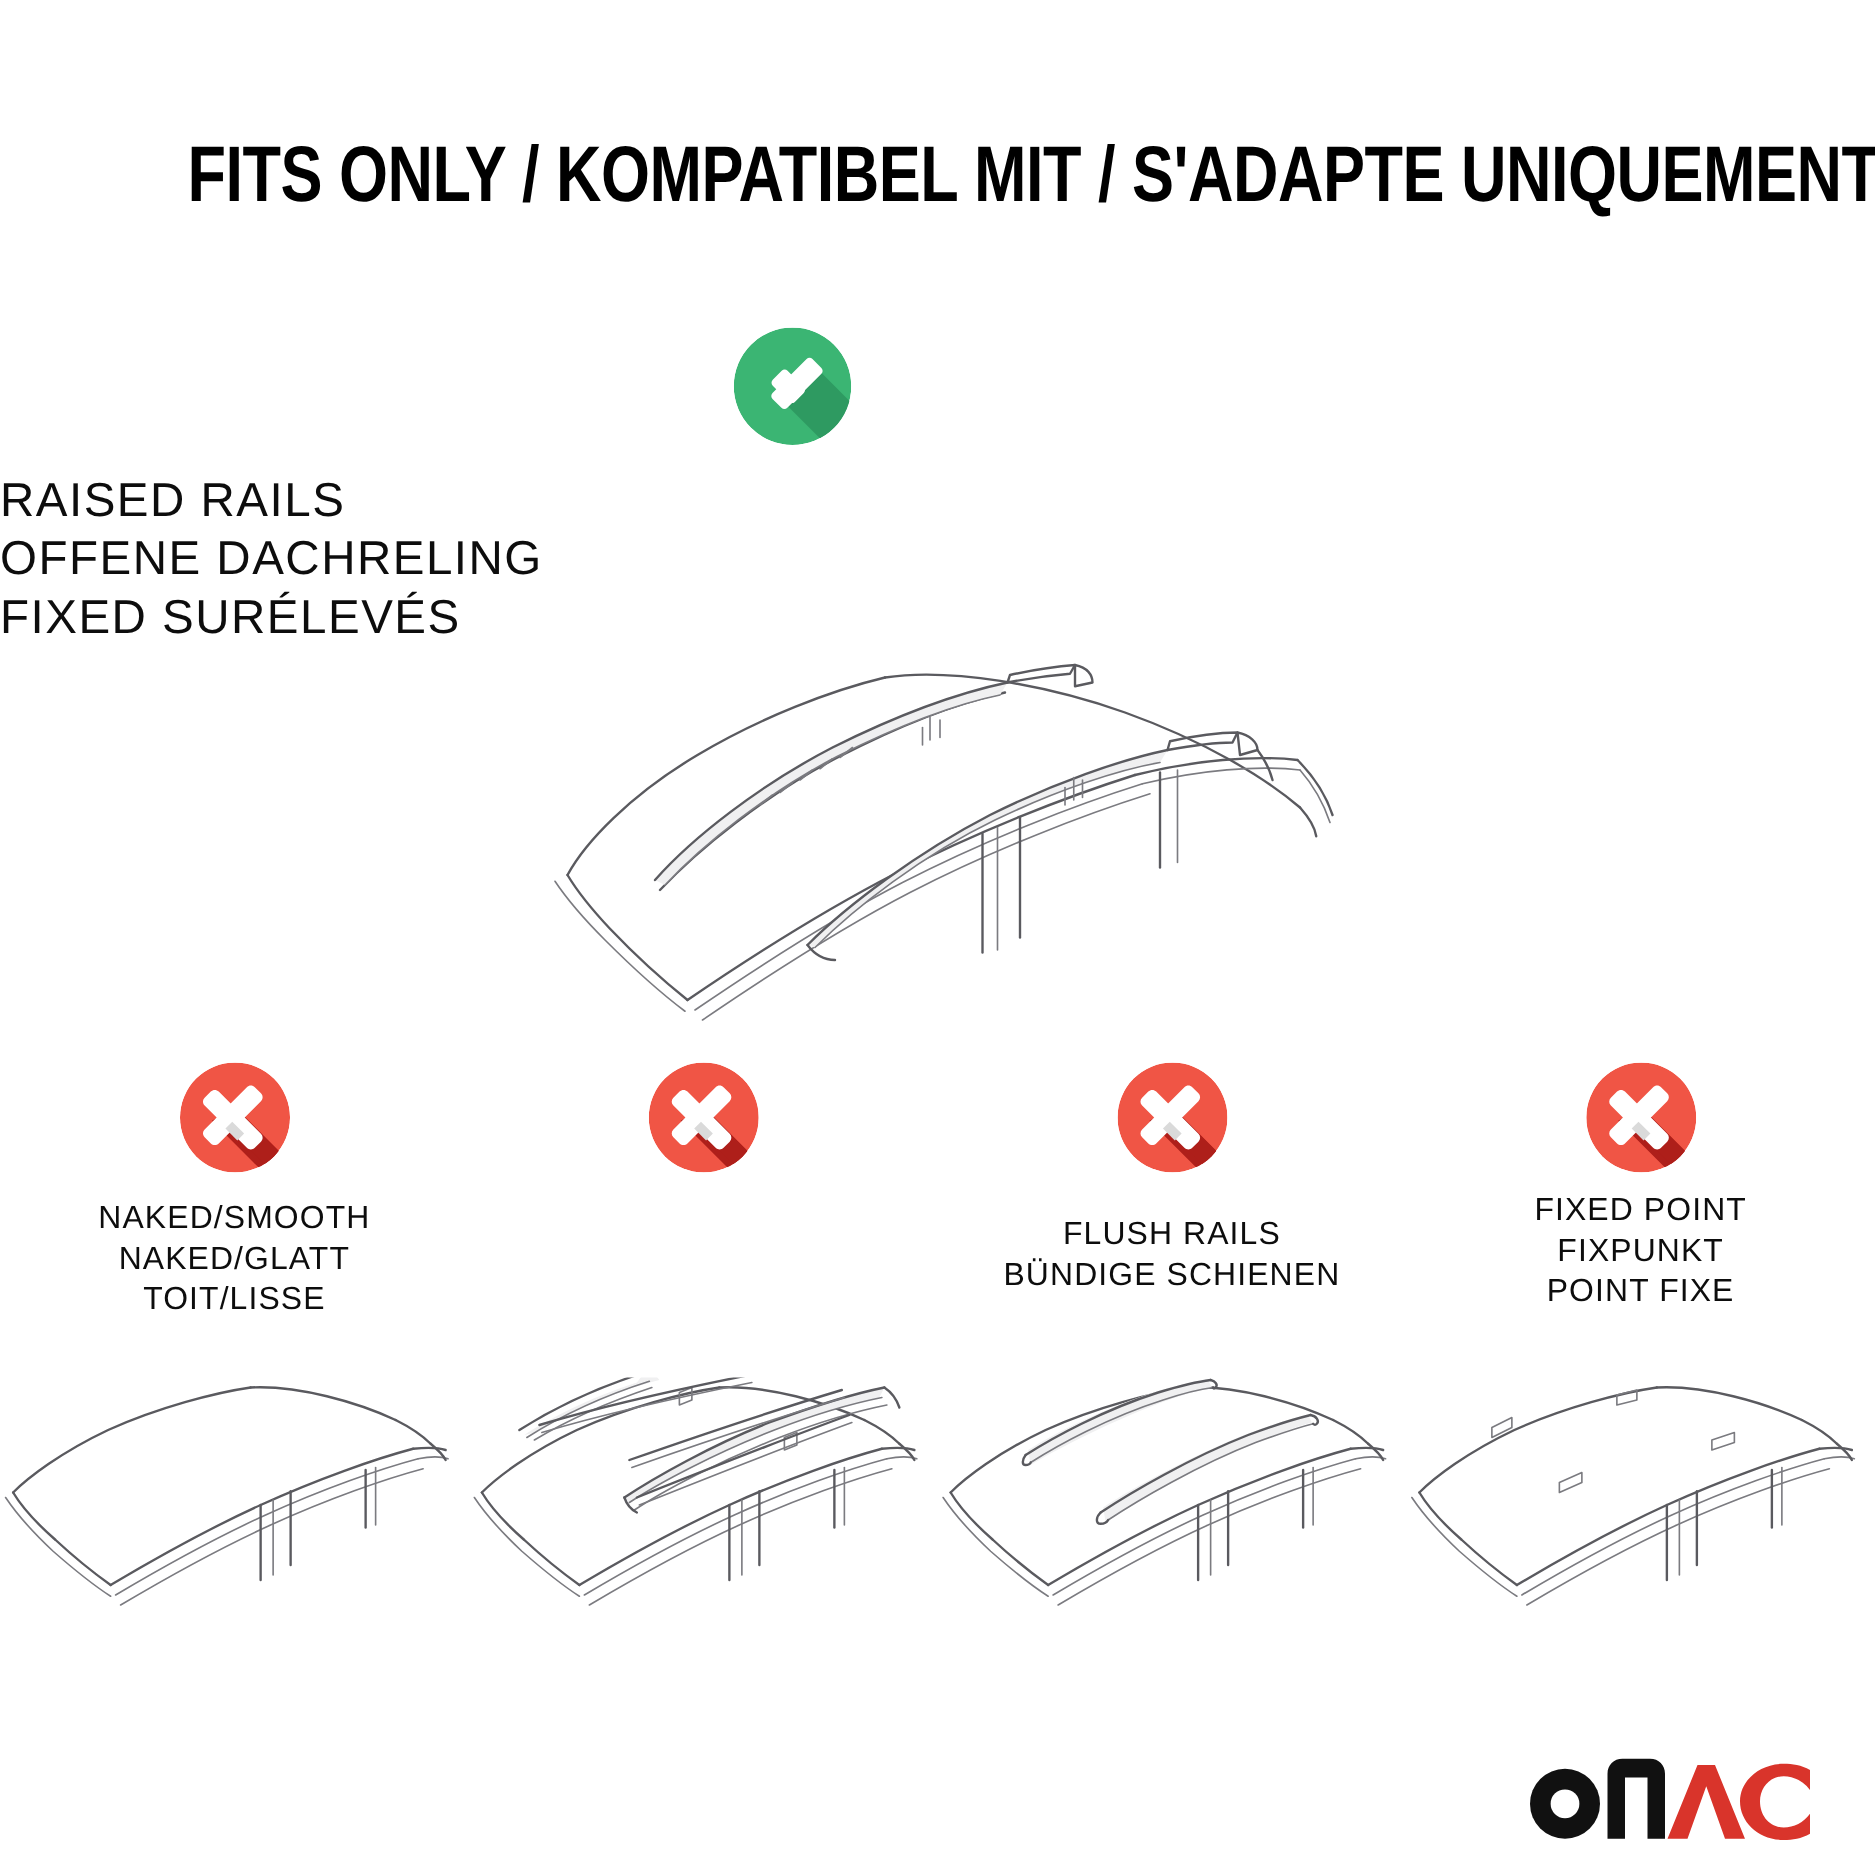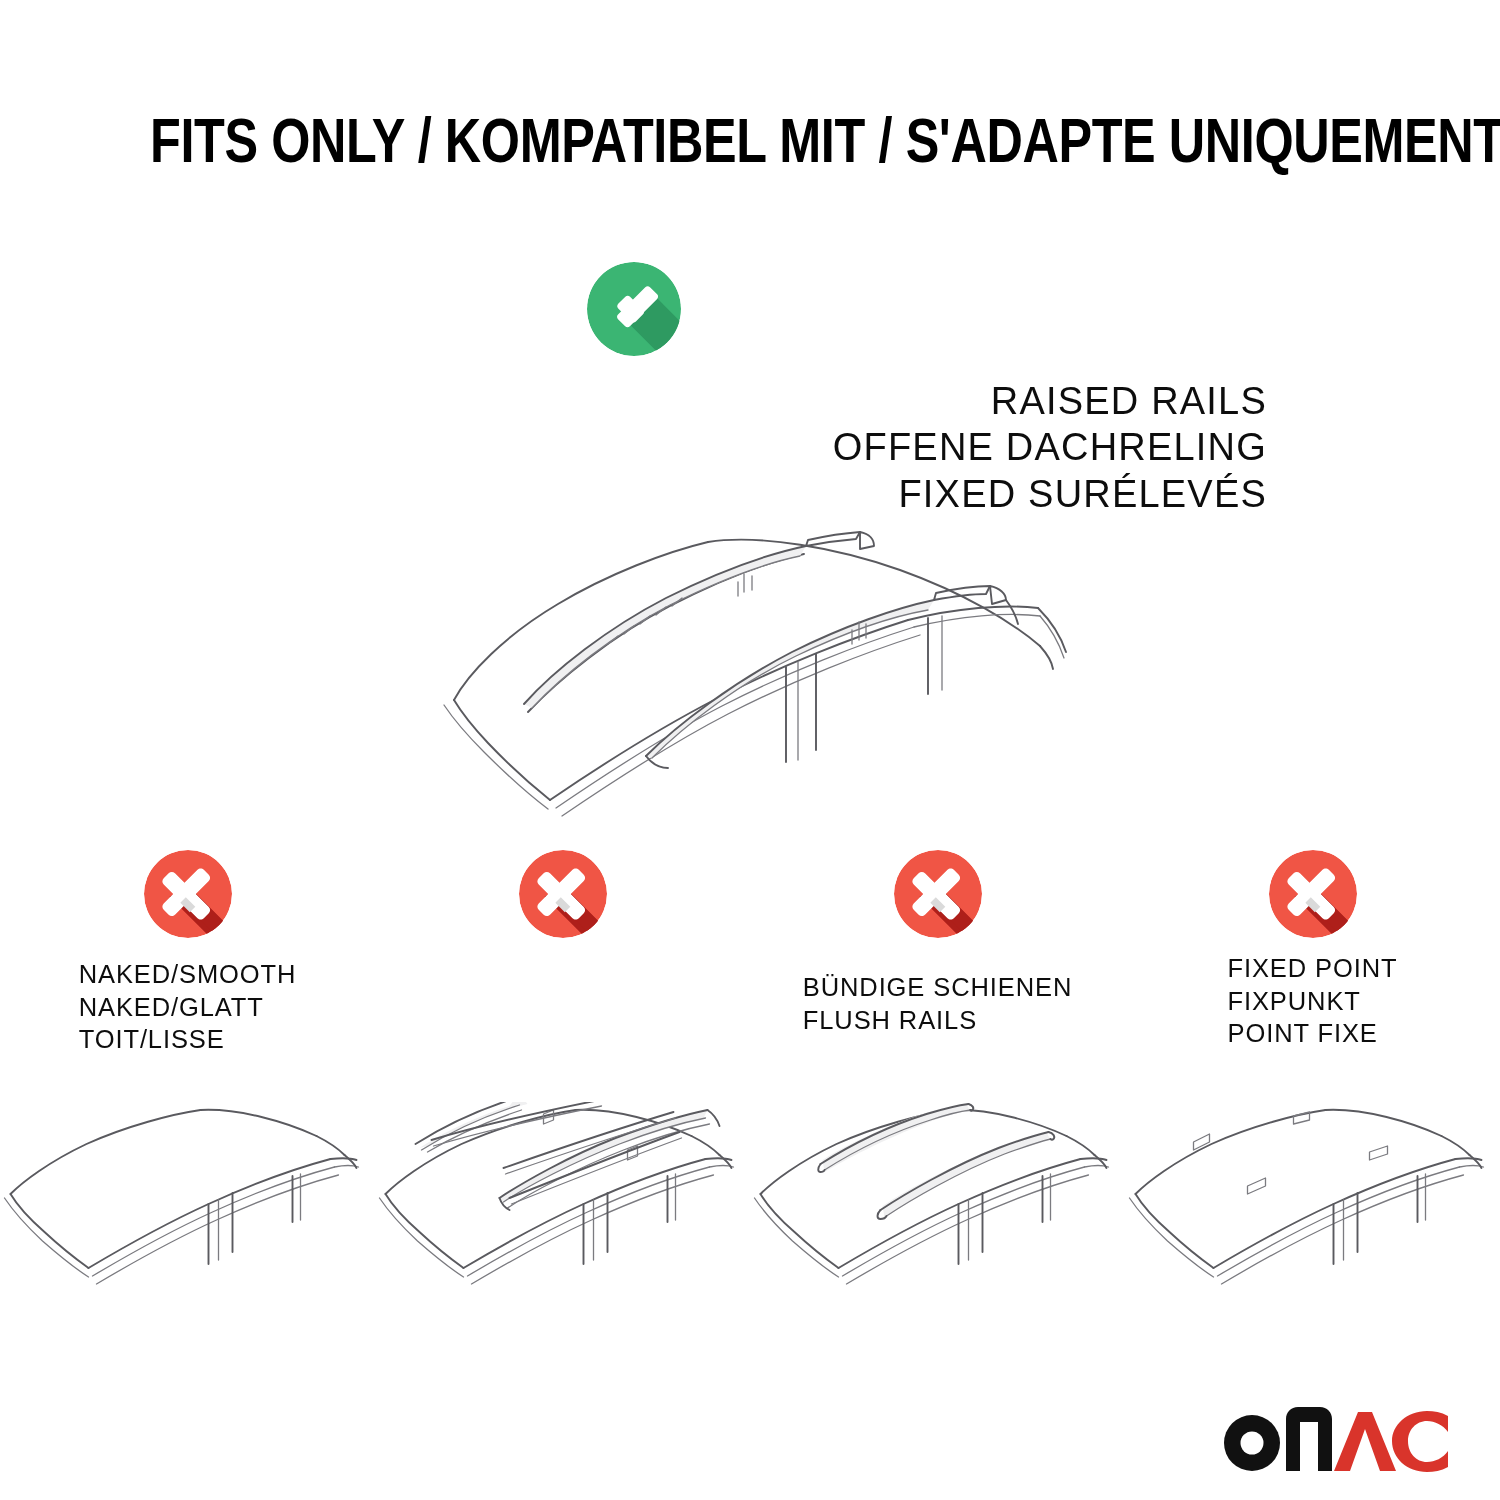--- a/index.html
+++ b/index.html
@@ -33,21 +33,21 @@
     transform-origin: 50% 50%;
     white-space: nowrap;
   }
 
   
   .good-block {
     position: absolute;
     top: 262px;
     left: 0;
     width: 1267px;
-    text-align: right;
+    text-align: left;
   }
   .icon-circle {
     position: relative;
     width: 94px;
     height: 94px;
     margin: 0 auto;
     border-radius: 50%;
     overflow: hidden;
   }
   .icon-circle svg { display: block; width: 100%; height: 100%; }
@@ -88,20 +88,21 @@
     flex-direction: column;
     align-items: center;
   }
   .col .icon-circle { width: 88px; height: 88px; }
 
   .bad-label {
     font-size: 25.5px;
     line-height: 1.28;
     letter-spacing: 0.9px;
     color: #0d0d0d;
+    text-align: center;
     white-space: nowrap;
   }
   .lbl-pos-1 { margin-top: 20px; }
   .lbl-pos-2 { margin-top: 10px; }
   .lbl-pos-3 { margin-top: 33px; }
   .lbl-pos-4 { margin-top: 14px; }
 
   .col-art {
     position: absolute;
     bottom: -2px;
@@ -317,22 +318,22 @@
         <path d="M50.5,41.0 L100,90.5 L100,86 A50,50 0 0 1 72,96 L29,53 Z" fill="#AE1F1A"></path>
         <path d="M59.5,50.5 L100,91 L100,78 A50,50 0 0 1 80,95.5 L41,56.5 Z" fill="#AE1F1A"></path>
         <g fill="#ffffff">
           <path d="M35.2,26.4 L73.6,64.8 C75.6,66.8 75.6,70.0 73.6,72.0 L68.0,77.6 C66.0,79.6 62.8,79.6 60.8,77.6 L22.4,39.2 C20.4,37.2 20.4,34.0 22.4,32.0 L28.0,26.4 C30.0,24.4 33.2,24.4 35.2,26.4 Z"></path>
           <path d="M68.0,22.4 L73.6,28.0 C75.6,30.0 75.6,33.2 73.6,35.2 L35.2,73.6 C33.2,75.6 30.0,75.6 28.0,73.6 L22.4,68.0 C20.4,66.0 20.4,62.8 22.4,60.8 L60.8,22.4 C62.8,20.4 66.0,20.4 68.0,22.4 Z"></path>
         </g>
         <path d="M47.5,53.8 L58.3,64.6 L52.1,70.8 L41.3,60.0 Z" fill="#DADADA"></path>
       </svg>
     </div>
     <div class="bad-label lbl-pos-3">
+      <div>FLUSH RAILS</div>
       <div>BÜNDIGE SCHIENEN</div>
-      <div>FLUSH RAILS</div>
     </div>
     <div class="col-art">
       <svg viewBox="0 0 375 230" aria-hidden="true">
         <path class="roof-line" d="M10,92 C22,80 48,60 86,42 C126,24 172,12 200,8"></path>
         <path class="roof-line" d="M200,8 C238,6 286,20 316,34"></path>
         <path class="roof-line" d="M10,92 C16,102 28,116 44,130 C58,143 74,156 88,166"></path>
         <path class="roof-line-thin" d="M4,96 C12,108 26,124 42,139 C58,153 74,166 88,175"></path>
         <path class="roof-line" d="M88,166 C120,147 164,122 208,102 C254,81 300,65 330,57"></path>
         <path class="roof-line-thin" d="M92,174 C124,155 168,130 212,110 C258,89 304,73 334,65"></path>
         <path class="roof-line-thin" d="M96,182 C128,163 172,138 216,118 C262,97 308,81 338,73"></path>

